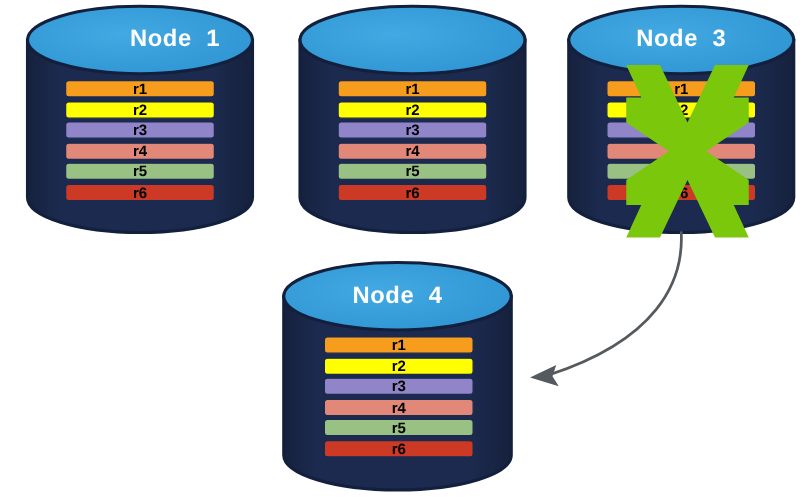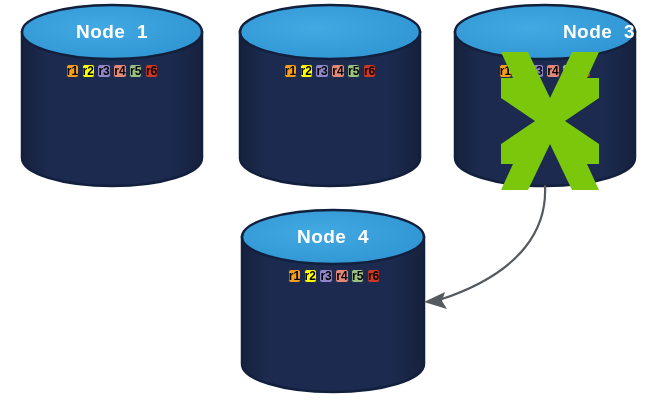--- a/index.html
+++ b/index.html
@@ -45,22 +45,21 @@
     letter-spacing: 0.5px;
     white-space: pre;
     z-index: 3;
     pointer-events: none;
   }
 
   .rows {
     position: absolute;
     z-index: 2;
     display: flex;
-    flex-direction: row;
-    justify-content: center;
+    flex-direction: column;
   }
 
   .row-bar {
     position: relative;
     border: 1.5px solid #1b2a4e;
     border-radius: 3px;
     box-sizing: border-box;
     color: #000000;
     font-weight: bold;
     font-size: 12px;
@@ -102,21 +101,21 @@
         </linearGradient>
         <radialGradient id="top1" cx="0.42" cy="0.42" r="0.78">
           <stop offset="0%" stop-color="#43a9e2"></stop>
           <stop offset="70%" stop-color="#3399d6"></stop>
           <stop offset="100%" stop-color="#2c8cc6"></stop>
         </radialGradient>
       </defs>
       <path d="M0,28 L0,154 A90,28 0 0 0 180,154 L180,28 Z" fill="url(#body1)" stroke="#12203d" stroke-width="2.5"></path>
       <ellipse cx="90" cy="28" rx="90" ry="27" fill="url(#top1)" stroke="#12203d" stroke-width="2.5"></ellipse>
     </svg>
-    <div class="node-title" style="top:17px;">Node  1</div>
+    <div class="node-title" style="top:17px;padding-left:28px;">Node  1</div>
     <div class="rows" style="left:30px; top:60px; width:120px; gap:2.5px;">
       <div class="row-bar" style="height:14px; background:#f79d1e;">
           <span>r1</span>
         </div>
       <div class="row-bar" style="height:14px; background:#ffff00;">
           <span>r2</span>
         </div>
       <div class="row-bar" style="height:14px; background:#9185c9;">
           <span>r3</span>
         </div>
@@ -183,21 +182,21 @@
         </linearGradient>
         <radialGradient id="top3" cx="0.42" cy="0.42" r="0.78">
           <stop offset="0%" stop-color="#43a9e2"></stop>
           <stop offset="70%" stop-color="#3399d6"></stop>
           <stop offset="100%" stop-color="#2c8cc6"></stop>
         </radialGradient>
       </defs>
       <path d="M0,28 L0,154 A90,28 0 0 0 180,154 L180,28 Z" fill="url(#body3)" stroke="#12203d" stroke-width="2.5"></path>
       <ellipse cx="90" cy="28" rx="90" ry="27" fill="url(#top3)" stroke="#12203d" stroke-width="2.5"></ellipse>
     </svg>
-    <div class="node-title" style="top:17px;text-align:right;">Node  3</div>
+    <div class="node-title" style="top:17px;">Node  3</div>
     <div class="rows" style="left:30px; top:60px; width:120px; gap:2.5px;">
       <div class="row-bar" style="height:14px; background:#f79d1e;">
           <span>r1</span>
         </div>
       <div class="row-bar" style="height:14px; background:#ffff00;">
           <span>r2</span>
         </div>
       <div class="row-bar" style="height:14px; background:#9185c9;">
           <span>r3</span>
         </div>
@@ -212,21 +211,21 @@
         </div>
     </div>
 
     <svg class="cross" width="110" height="142" viewBox="0 0 110 142" style="left:40px; top:46px;">
       <g fill="#7ac70c">
         <path d="M6,2 L33,2 L55,48 L77,2 L104,2 L92,28 L104,28 L104,48 L70,71 L104,94 L104,114 L92,114 L104,140 L77,140 L55,94 L33,140 L6,140 L18,114 L6,114 L6,94 L40,71 L6,48 L6,28 L18,28 Z"></path>
       </g>
     </svg>
   </div>
 
-  <div class="node" id="node-4" style="left:242px; top:208px; width:182px; height:184px;">
+  <div class="node" id="node-4" style="left:227px; top:208px; width:182px; height:184px;">
     <svg class="cyl" width="182" height="184" viewBox="0 0 182 184">
       <defs>
         <linearGradient id="body4" x1="0" y1="0" x2="1" y2="0">
           <stop offset="0%" stop-color="#16213d"></stop>
           <stop offset="14%" stop-color="#1b2a4e"></stop>
           <stop offset="82%" stop-color="#1b2a4e"></stop>
           <stop offset="100%" stop-color="#16213d"></stop>
         </linearGradient>
         <radialGradient id="top4" cx="0.42" cy="0.42" r="0.78">
           <stop offset="0%" stop-color="#43a9e2"></stop>

